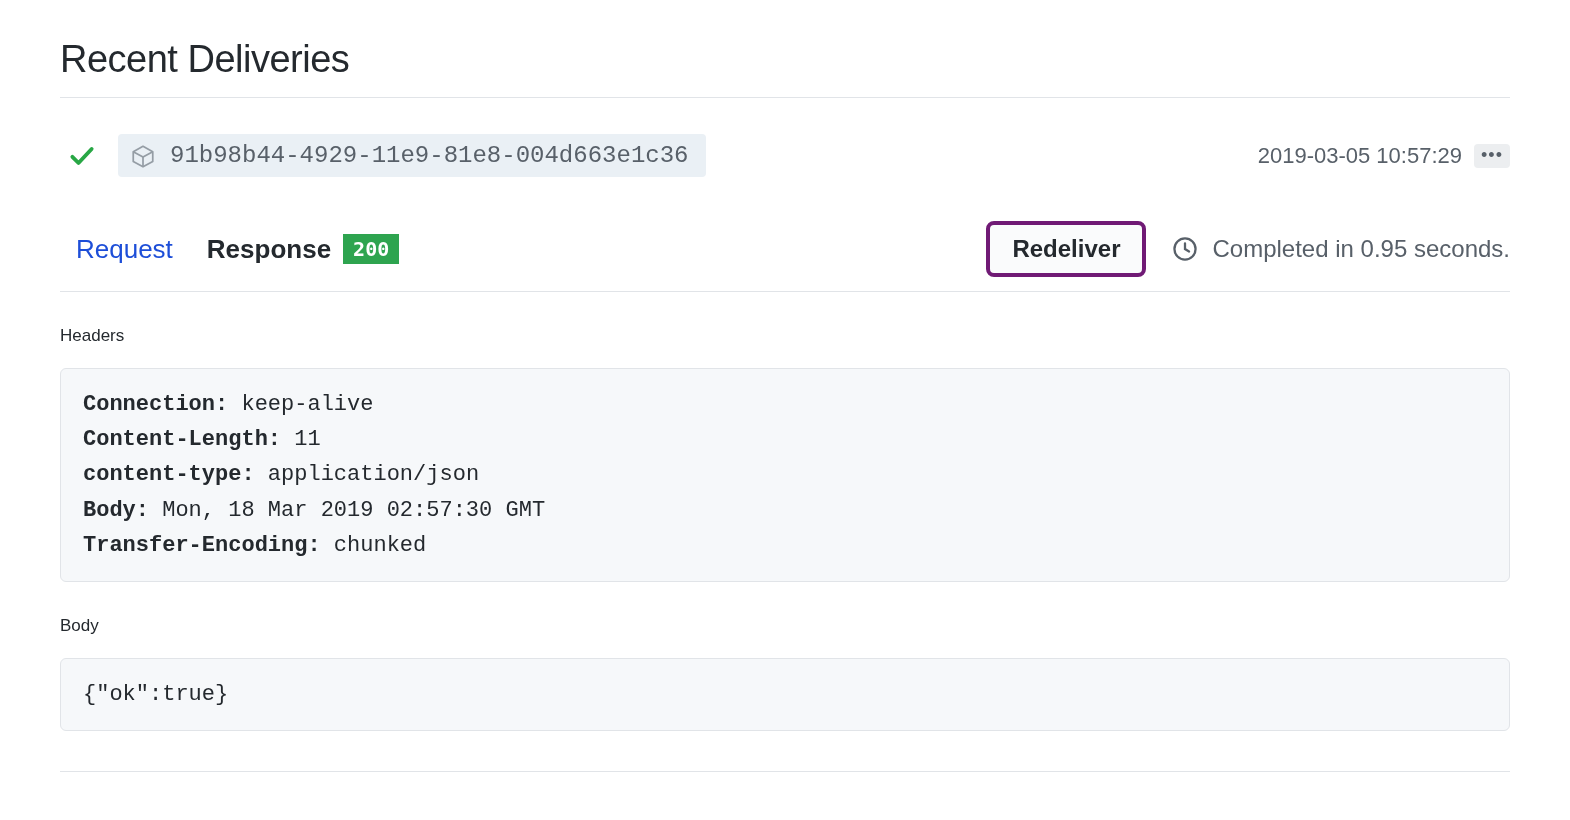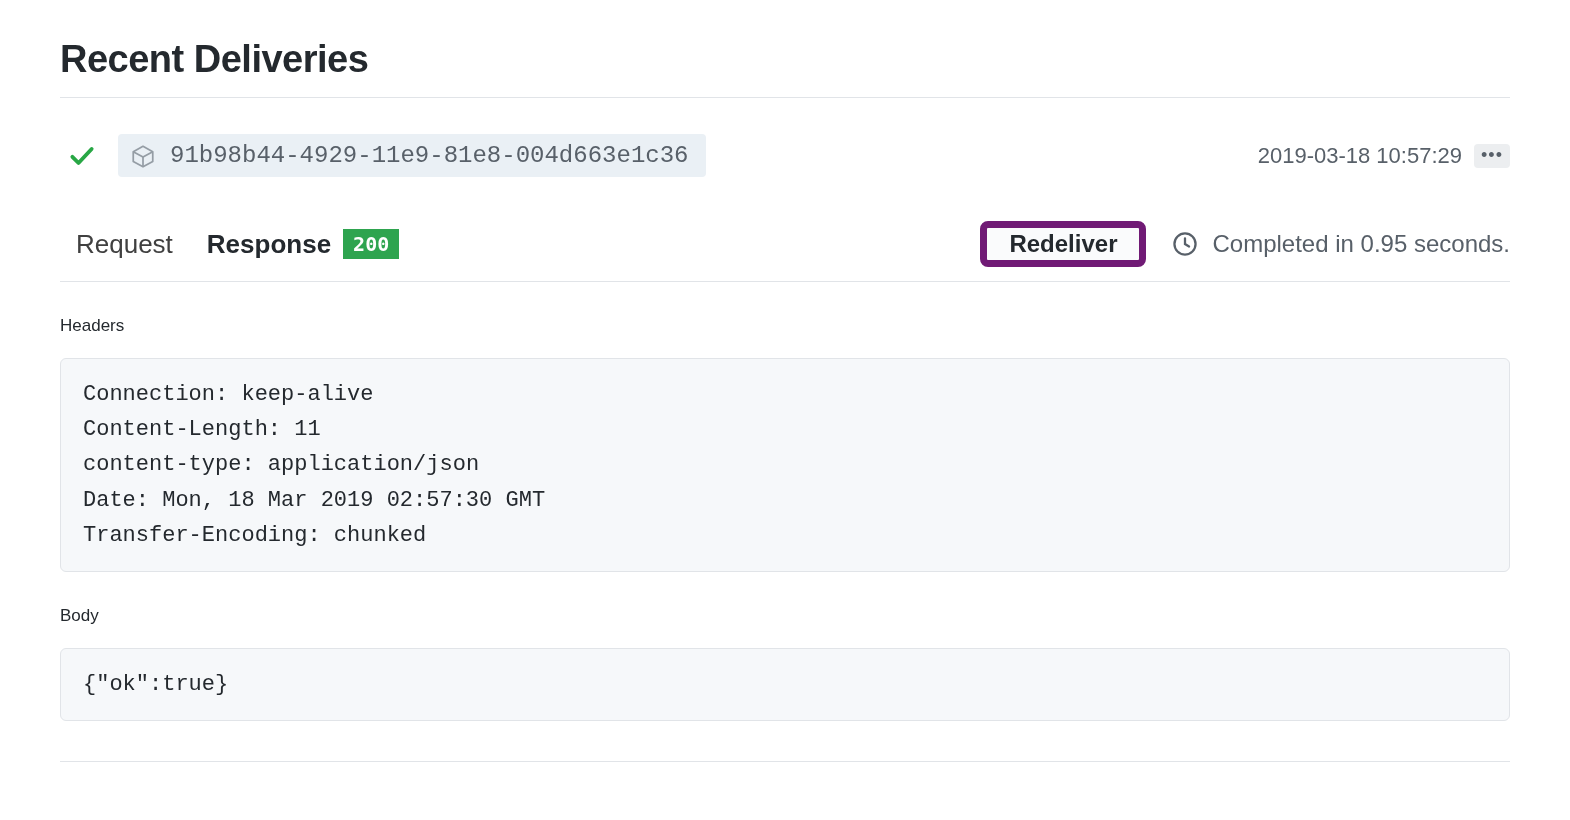--- a/index.html
+++ b/index.html
@@ -6,21 +6,21 @@
   body {
     margin: 0;
     padding: 38px 60px;
     font-family: -apple-system, BlinkMacSystemFont, "Segoe UI", Helvetica, Arial, sans-serif;
     color: #24292e;
     background: #fff;
     font-size: 16px;
   }
   h1.page-title {
     font-size: 38px;
-    font-weight: 700;
+    font-weight: 400;
     margin: 0 0 16px 0;
     letter-spacing: -0.5px;
   }
   .hr {
     border: none;
     border-top: 1px solid #e1e4e8;
     margin: 0;
   }
   .delivery-row {
     display: flex;
@@ -80,21 +80,21 @@
   }
   .tabs-row {
     display: flex;
     align-items: center;
     padding: 26px 0 14px 0;
     border-bottom: 1px solid #e1e4e8;
     gap: 34px;
   }
   .tab {
     font-size: 26px;
-    color: #404040;
+    color: #1d4ed8;
     cursor: pointer;
     display: inline-flex;
     align-items: center;
     gap: 12px;
     padding-left: 16px;
   }
   .tab.active {
     color: #24292e;
     font-weight: 600;
     padding-left: 0;
@@ -110,23 +110,23 @@
     font-family: SFMono-Regular, Menlo, Consolas, monospace;
   }
   .tabs-right {
     margin-left: auto;
     display: flex;
     align-items: center;
     gap: 26px;
   }
   .btn {
     background: #fafbfc;
-    border: 7px solid #701a75;
+    border: 4px solid #701a75;
     border-radius: 8px;
-    padding: 4px 22px;
+    padding: 12px 22px;
     font-size: 24px;
     font-weight: 600;
     color: #24292e;
     cursor: pointer;
     line-height: 1;
   }
   .completed {
     display: flex;
     align-items: center;
     gap: 14px;
@@ -147,21 +147,21 @@
     background: #f6f8fa;
     border: 1px solid #e1e4e8;
     border-radius: 6px;
     padding: 18px 22px;
     font-family: SFMono-Regular, Menlo, Consolas, "Liberation Mono", monospace;
     font-size: 22px;
     line-height: 1.6;
     white-space: pre-wrap;
     word-break: break-all;
   }
-  .codebox .k { font-weight: 400; }
+  .codebox .k { font-weight: 700; }
   .bottom-hr { margin-top: 40px; }
 </style>
 </head>
 <body>
 
 <h1 class="page-title">Recent Deliveries</h1>
 <hr class="hr">
 
 <div class="delivery-row">
   <svg class="check-icon" viewBox="0 0 16 16" fill="none" stroke="currentColor" stroke-width="2.2" stroke-linecap="round" stroke-linejoin="round">
@@ -169,21 +169,21 @@
   </svg>
   <span class="delivery-chip">
     <svg class="package-icon" viewBox="0 0 24 24" fill="none" stroke="currentColor" stroke-width="1.6" stroke-linejoin="round">
       <path d="M3 8 L12 3 L21 8 L21 17 L12 22 L3 17 Z"></path>
       <path d="M3 8 L12 13 L21 8"></path>
       <path d="M12 13 L12 22"></path>
     </svg>
     <span class="delivery-id">91b98b44-4929-11e9-81e8-004d663e1c36</span>
   </span>
   <div class="delivery-meta">
-    <span class="timestamp">2019-03-18 10:57:29</span>
+    <span class="timestamp">2019-03-05 10:57:29</span>
     <span class="kebab">•••</span>
   </div>
 </div>
 
 <div class="tabs-row">
   <span class="tab">Request</span>
   <span class="tab active">
     <span>Response</span>
     <span class="badge">200</span>
   </span>
@@ -196,19 +196,19 @@
       </svg>
       <span>Completed in 0.95 seconds.</span>
     </span>
   </div>
 </div>
 
 <h3 class="section">Headers</h3>
 <pre class="codebox" id="headers-box"><span class="k">Connection:</span><span> keep-alive</span>
 <span class="k">Content-Length:</span><span> 11</span>
 <span class="k">content-type:</span><span> application/json</span>
-<span class="k">Date:</span><span> Mon, 18 Mar 2019 02:57:30 GMT</span>
+<span class="k">Body:</span><span> Mon, 18 Mar 2019 02:57:30 GMT</span>
 <span class="k">Transfer-Encoding:</span><span> chunked</span></pre>
 
 <h3 class="section">Body</h3>
 <pre class="codebox">{"ok":true}</pre>
 
 <hr class="hr bottom-hr">
 
 </body></html>

